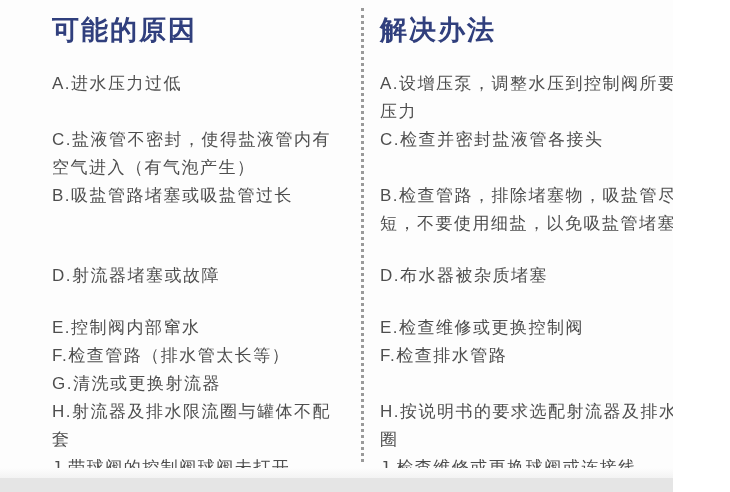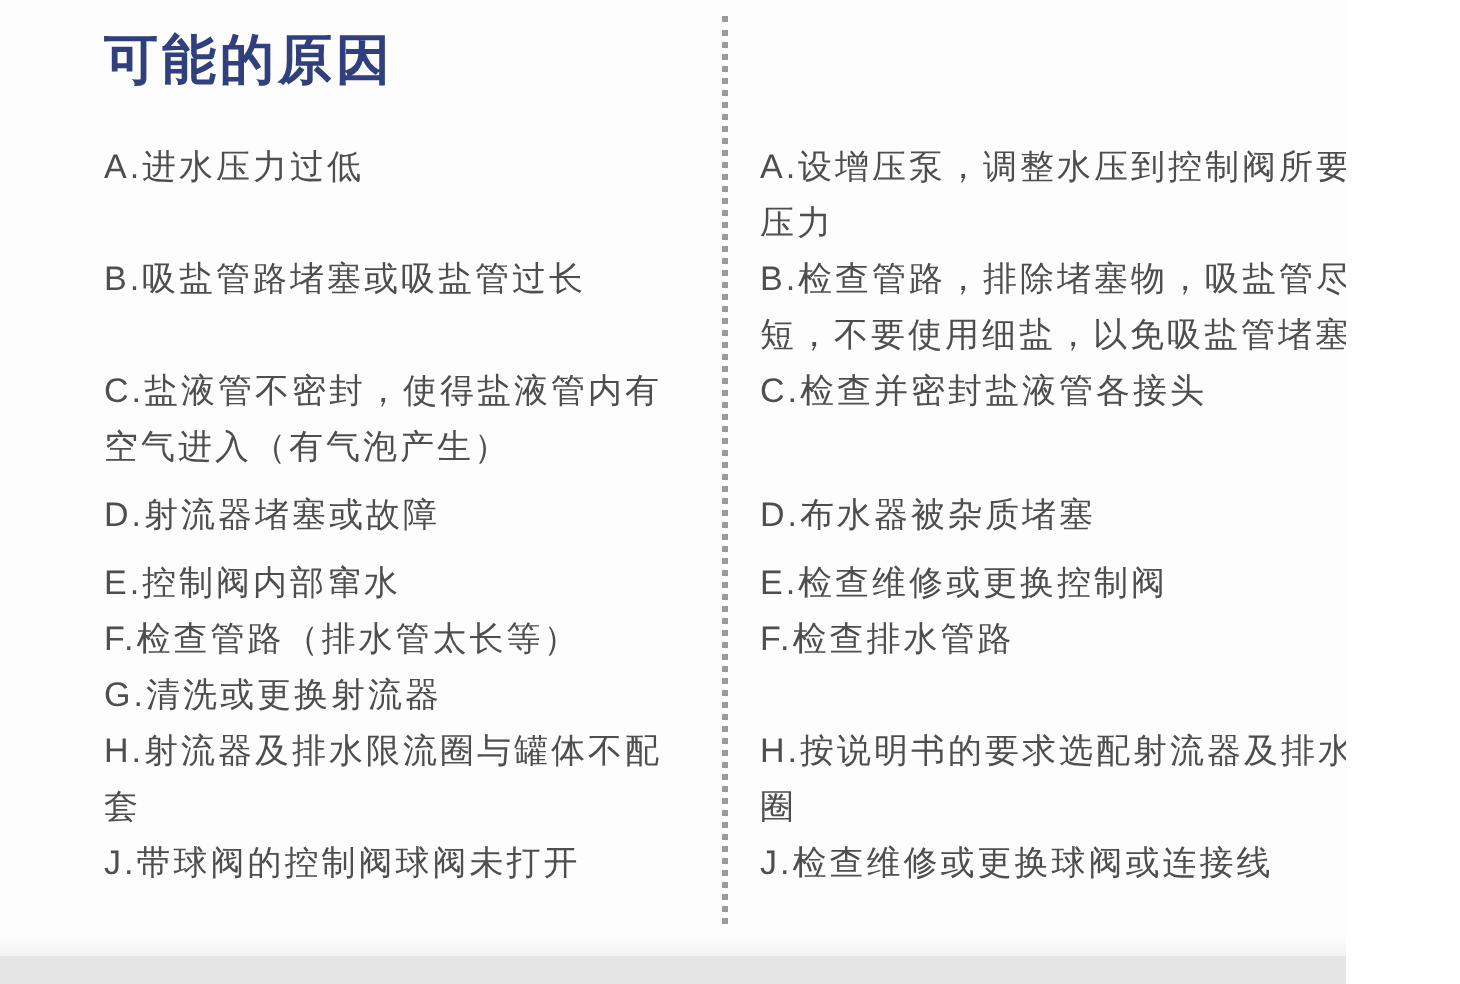--- a/index.html
+++ b/index.html
@@ -36,21 +36,21 @@
     color: #303f7d;
     letter-spacing: 2px;
     line-height: 36px;
   }
   .cell {
     font-size: 17px;
     line-height: 28px;
     letter-spacing: 1.5px;
     color: #4e4e4e;
   }
-  .row-d, .row-e { margin-top: 6px; }
+  .row-d, .row-e { margin-top: 24px; }
   .divider {
     position: absolute;
     left: 361px;
     top: 8px;
     height: 454px;
     width: 0;
     border-left: 3px dotted #9a9a9a;
   }
   .bottom-strip {
     position: absolute;
@@ -73,35 +73,36 @@
 <body>
 
 <div class="card">
 
   <div class="divider"></div>
 
   <div class="table">
 
     <div class="row header-row">
       <div class="col-title">可能的原因</div>
+      <div class="col-title">解决办法</div>
     </div>
 
     <div class="row">
       <div class="cell">A.进水压力过低</div>
       <div class="cell">A.设增压泵，调整水压到控制阀所要求的压力</div>
     </div>
 
     <div class="row">
-      <div class="cell">B.吸盐管路堵塞或吸盐管过长</div>
-      <div class="cell">B.检查管路，排除堵塞物，吸盐管尽可能短，不要使用细盐，以免吸盐管堵塞</div>
+      <div class="cell">C.盐液管不密封，使得盐液管内有空气进入（有气泡产生）</div>
+      <div class="cell">C.检查并密封盐液管各接头</div>
     </div>
 
     <div class="row">
-      <div class="cell">C.盐液管不密封，使得盐液管内有空气进入（有气泡产生）</div>
-      <div class="cell">C.检查并密封盐液管各接头</div>
+      <div class="cell">B.吸盐管路堵塞或吸盐管过长</div>
+      <div class="cell">B.检查管路，排除堵塞物，吸盐管尽可能短，不要使用细盐，以免吸盐管堵塞</div>
     </div>
 
     <div class="row row-d">
       <div class="cell">D.射流器堵塞或故障</div>
       <div class="cell">D.布水器被杂质堵塞</div>
     </div>
 
     <div class="row row-e">
       <div class="cell">E.控制阀内部窜水</div>
       <div class="cell">E.检查维修或更换控制阀</div>

